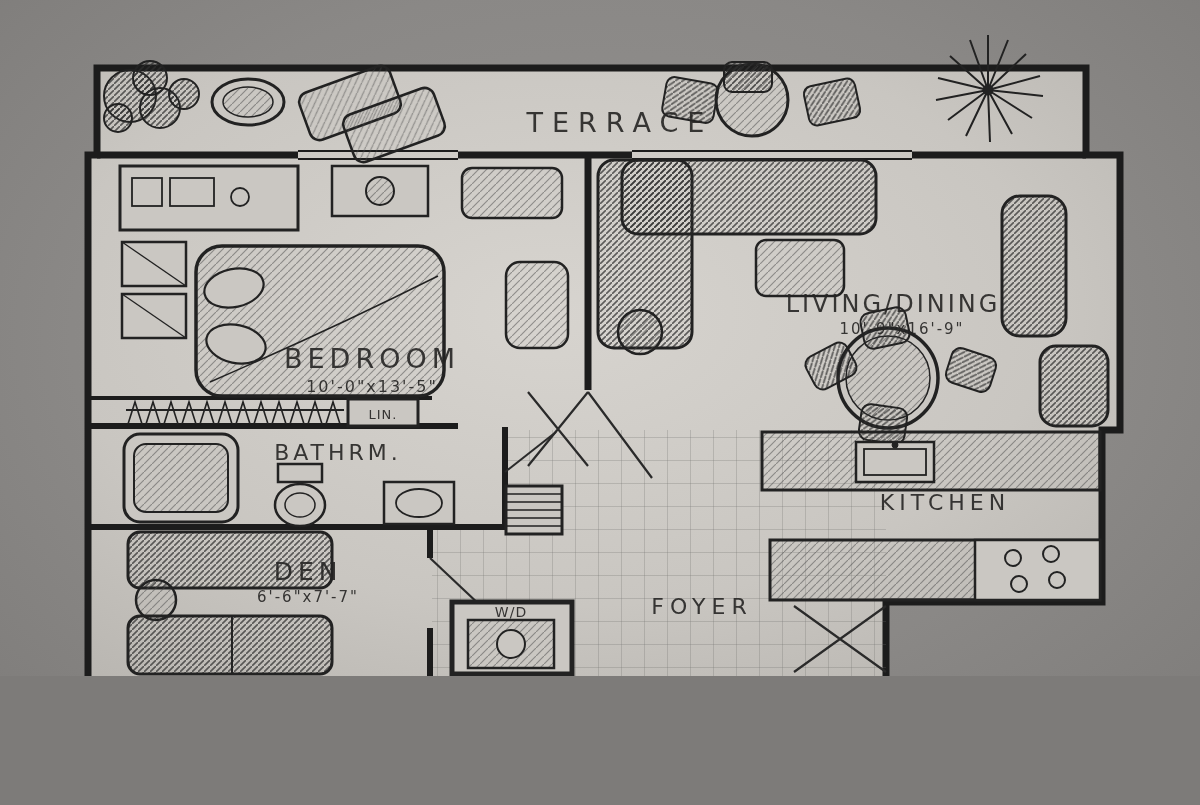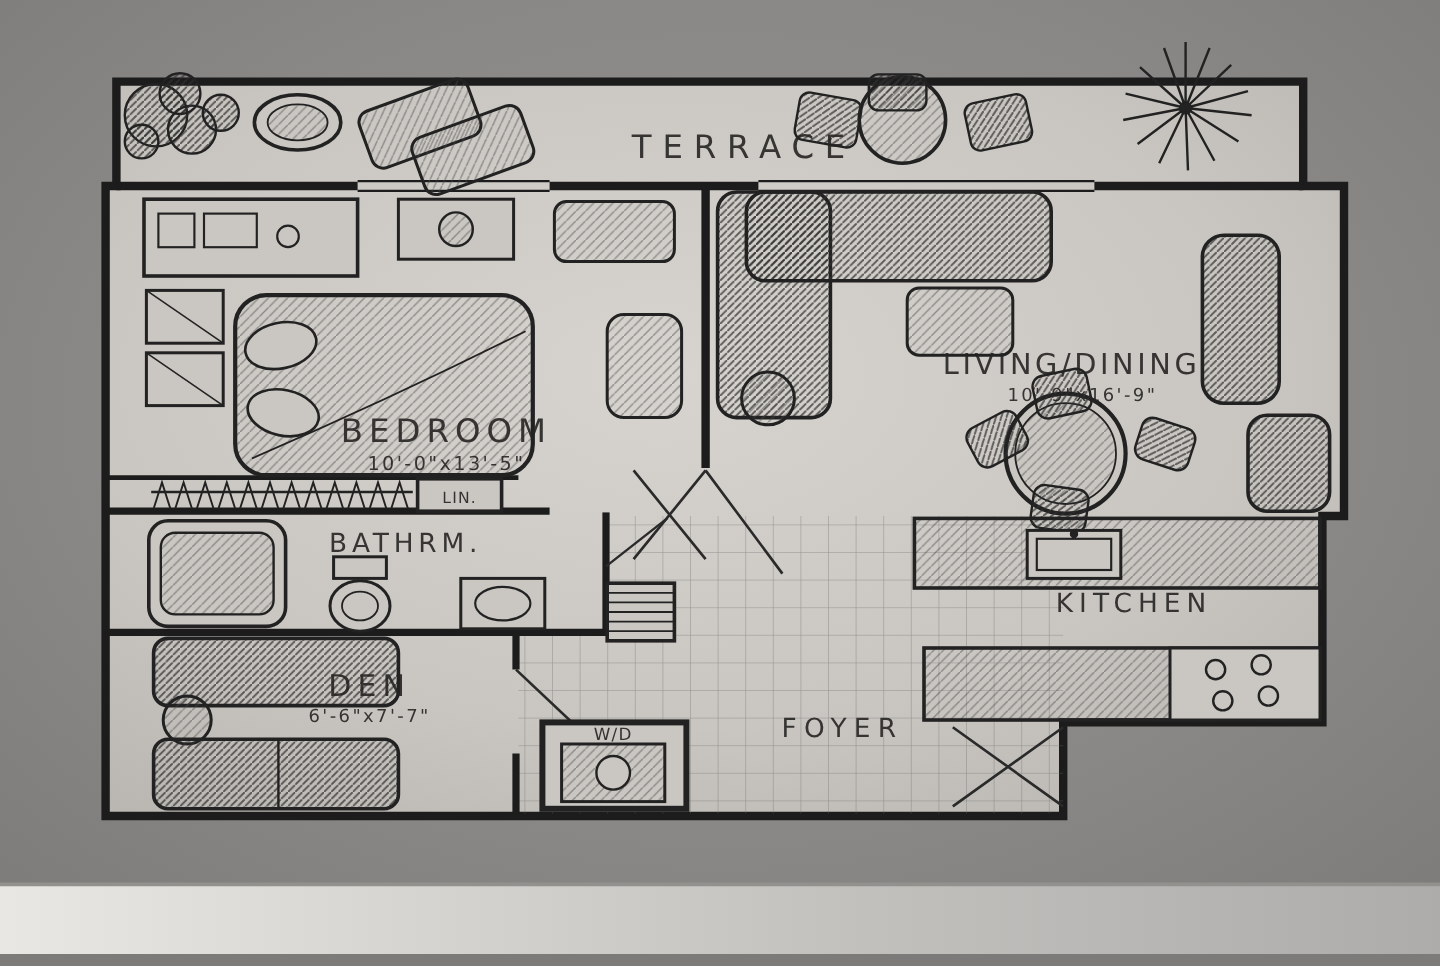--- a/index.html
+++ b/index.html
@@ -1,16 +1,16 @@
 <!DOCTYPE html>
 <html><head>
 <meta charset="utf-8">
 <style>
   html,body{margin:0;padding:0;background:#7d7b79;}
-  .scene{position:relative;width:1200px;height:795px;overflow:hidden;
+  .scene{position:relative;width:1200px;height:676px;overflow:hidden;
          font-family:"DejaVu Sans","Liberation Sans",sans-serif;}
   svg{position:absolute;top:0;left:0;display:block;}
   text{fill:#262524;opacity:.9;}
   .lbl{font-family:"DejaVu Sans","Liberation Sans",sans-serif;}
 </style>
 </head>
 <body>
 
 <div class="scene">
 <svg width="1200" height="805" viewBox="0 0 1200 805">

